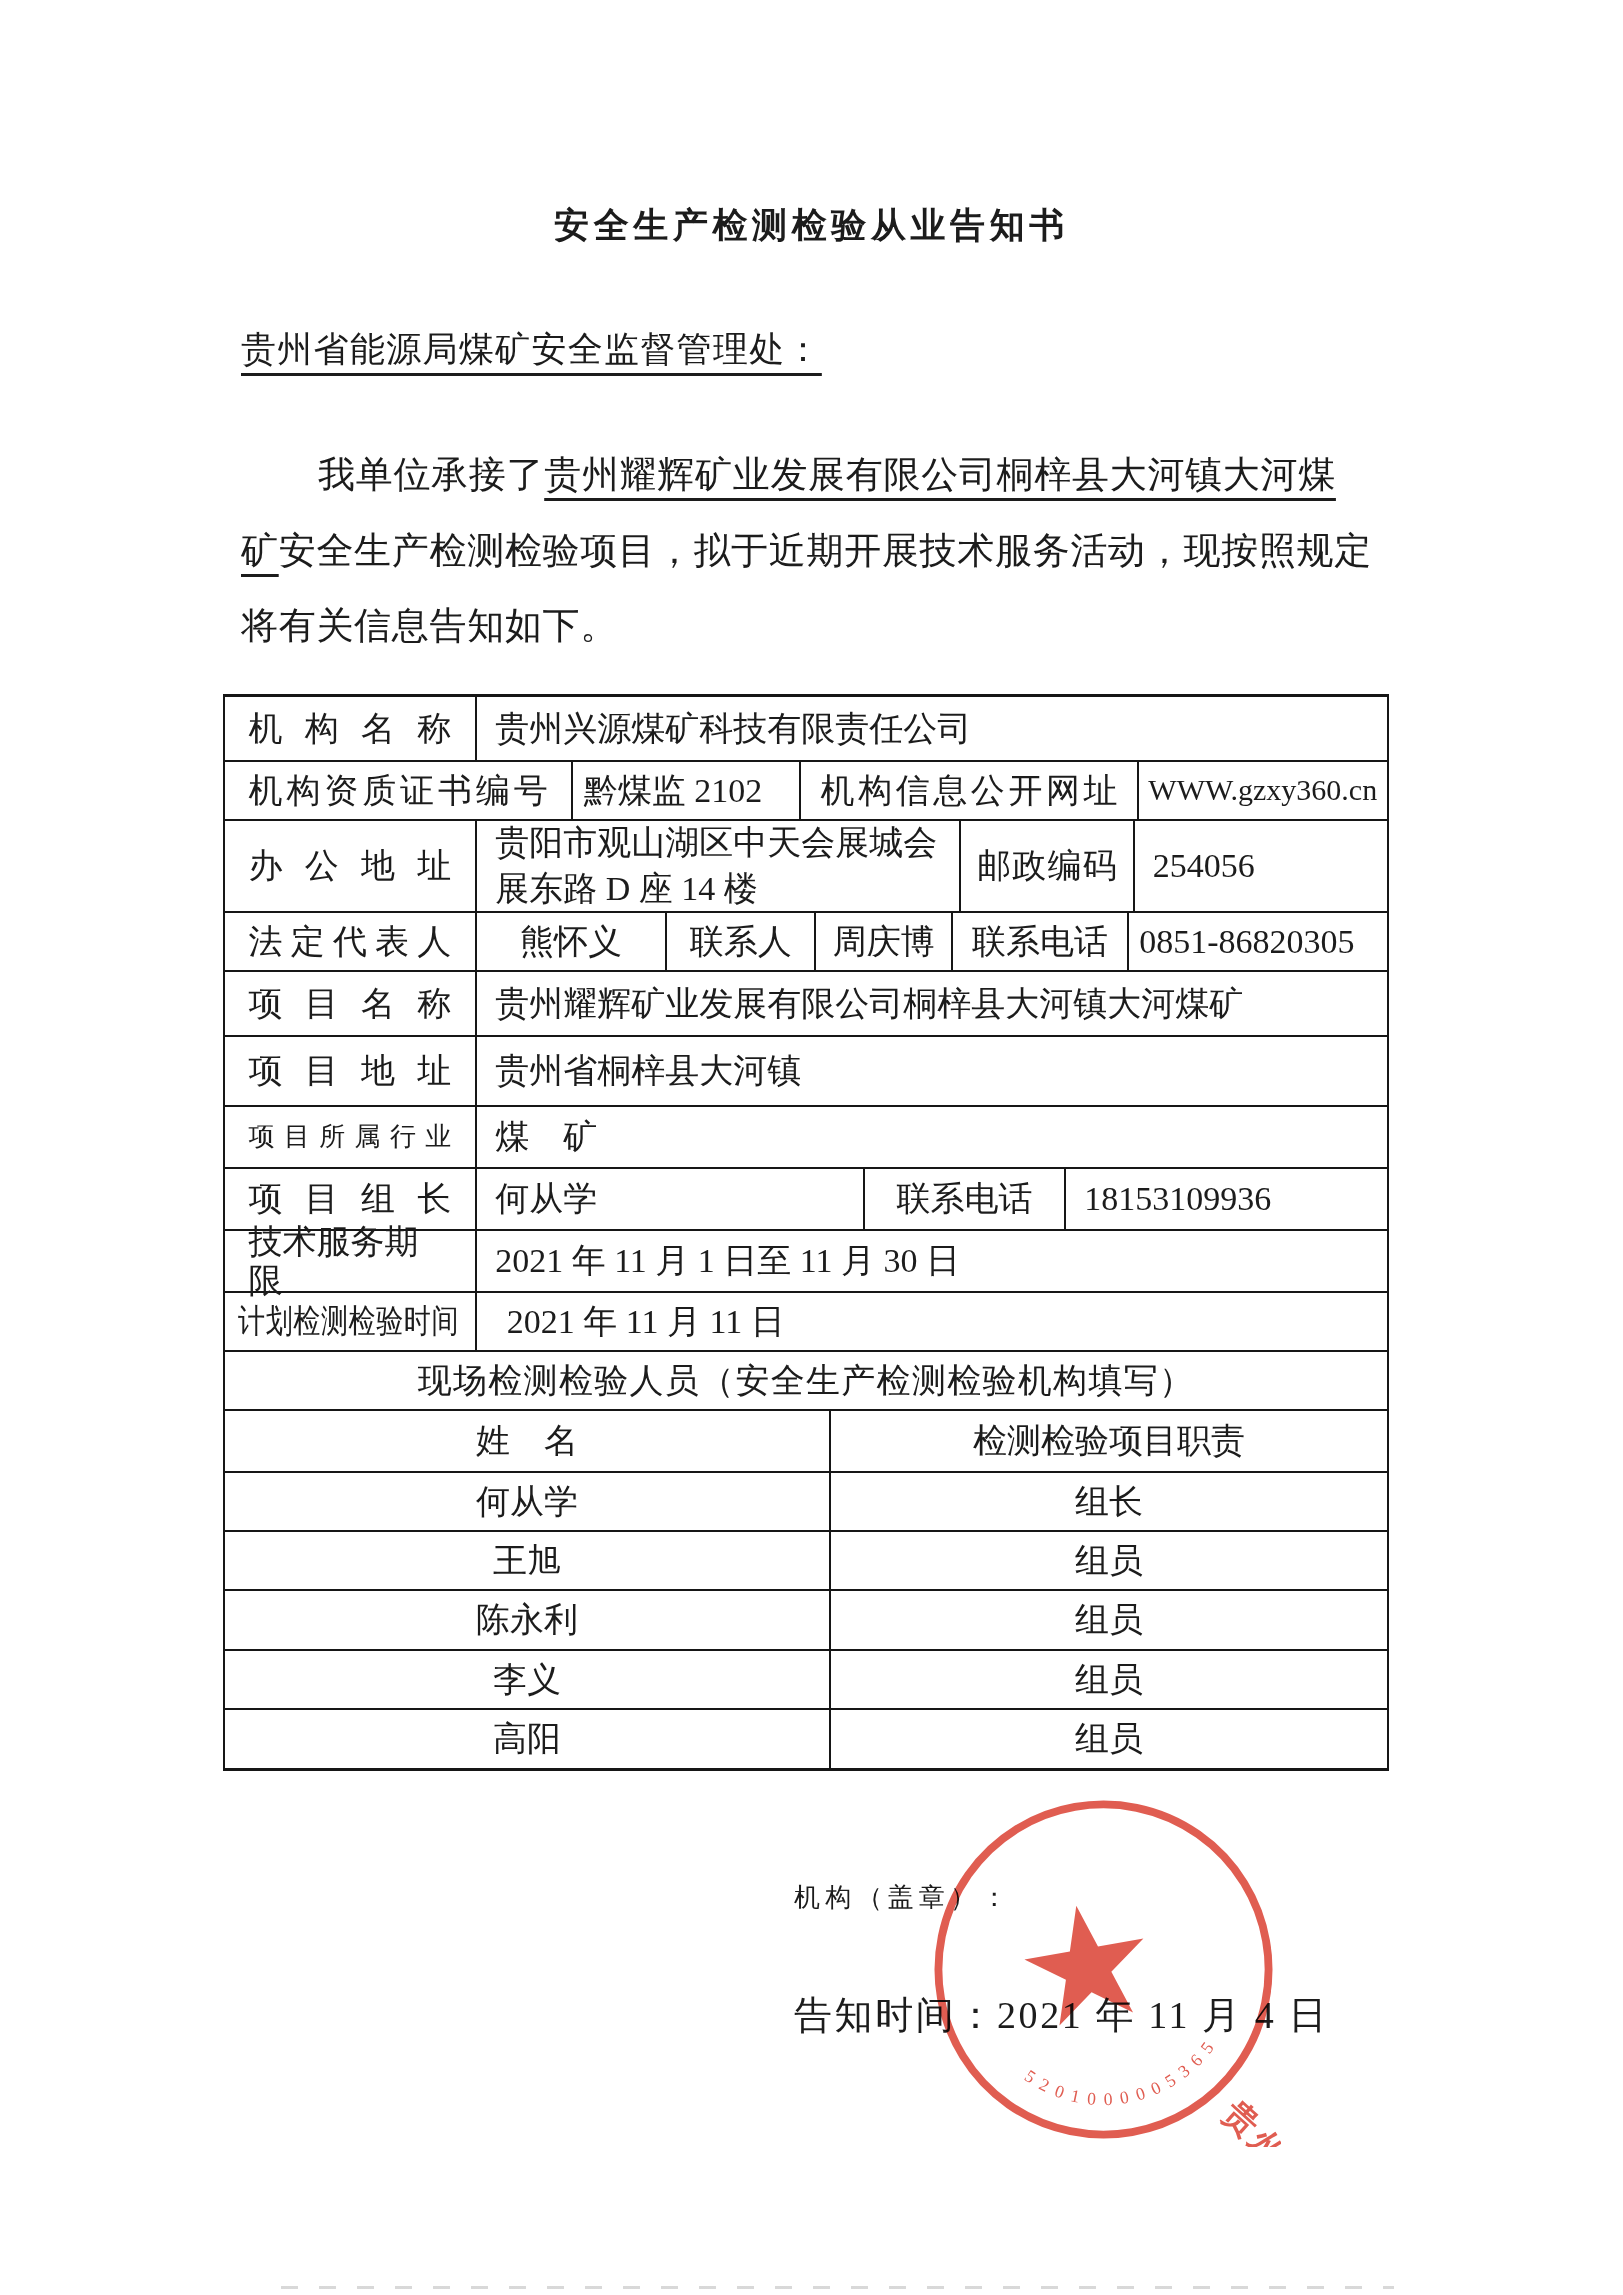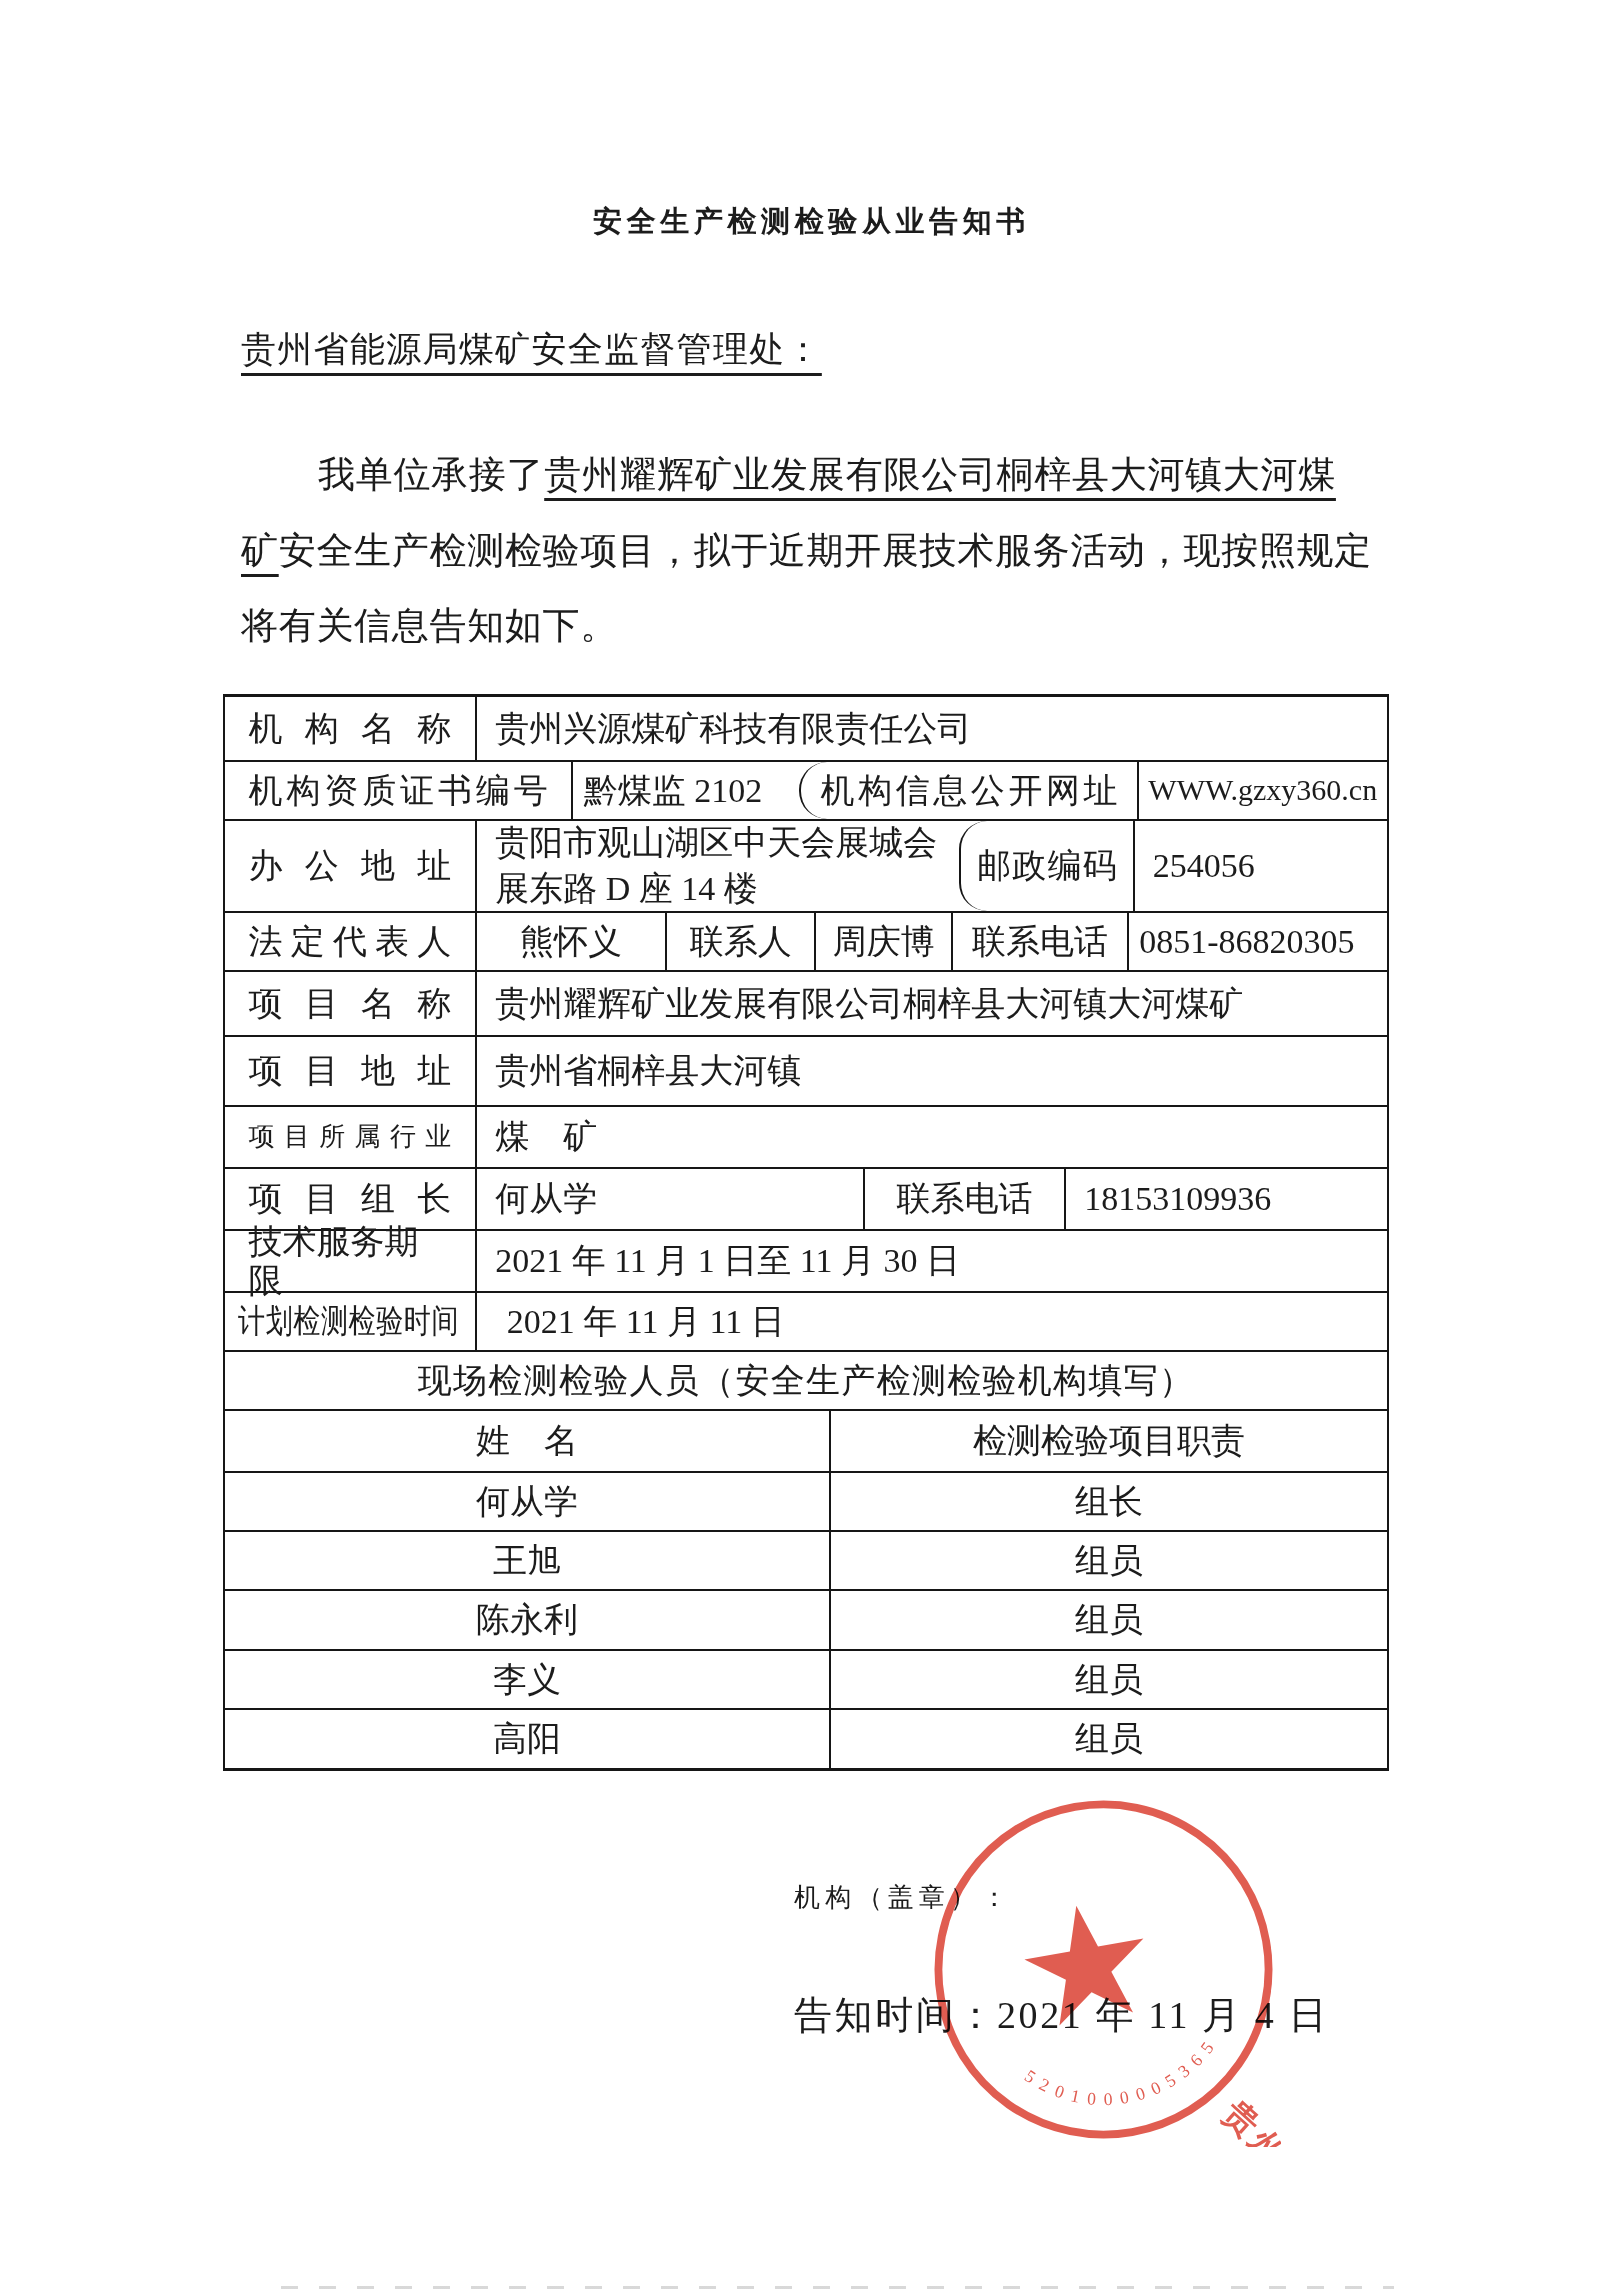--- a/index.html
+++ b/index.html
@@ -5,21 +5,21 @@
   html,body{margin:0;padding:0;}
   body{
     width:1623px;height:2295px;position:relative;background:#ffffff;
     font-family:"Liberation Serif","DejaVu Serif",serif;color:#1c1c1c;
     overflow:hidden;
   }
   .abs{position:absolute;}
   
   .doc-title{
     left:0;right:0;top:202px;text-align:center;
-    font-size:29px;font-weight:bold;letter-spacing:4.6px;
+    font-size:35px;font-weight:bold;letter-spacing:4.6px;
   }
   
   .addressee{
     left:241px;top:326px;font-size:35px;letter-spacing:1.3px;
     text-decoration:underline;text-decoration-thickness:3.3px;text-underline-offset:11.8px;
     padding-right:22px;
     text-align:right;
   }
   
   .para-line{left:241px;width:1165px;font-size:37px;letter-spacing:0.7px;white-space:nowrap;}
@@ -37,21 +37,21 @@
   }
   .trow{display:flex;border-top:2.6px solid #161616;box-sizing:border-box;}
   .trow:first-child{border-top:none;}
   .cell{
     border-left:2px solid #161616;box-sizing:border-box;
     display:flex;align-items:center;font-size:34px;line-height:1.15;
     padding:3.9px 18.3px;min-width:0;
   }
   .cell:first-child{border-left:none;}
   .lab .j{display:block;width:100%;text-align-last:justify;}
-  .lab{padding:3.9px 23.6px;border-radius:28px;}
+  .lab{padding:3.9px 23.6px;}
   .cell.center{justify-content:center;text-align:center;padding:3.9px 6.5px;}
   .cell.grow{flex:1 1 auto;}
   .squeeze{
     transform:scaleX(0.82);transform-origin:left center;white-space:nowrap;
     font-size:33px;letter-spacing:0.7px;display:block;
   }
   .addr-val{line-height:1.35;}
   .www{font-size:30px;padding:3.9px 9.2px;letter-spacing:0px;}
   .tight{padding:3.9px 10.5px;}
   .sec-head{justify-content:center;text-align:center;letter-spacing:1.3px;}

